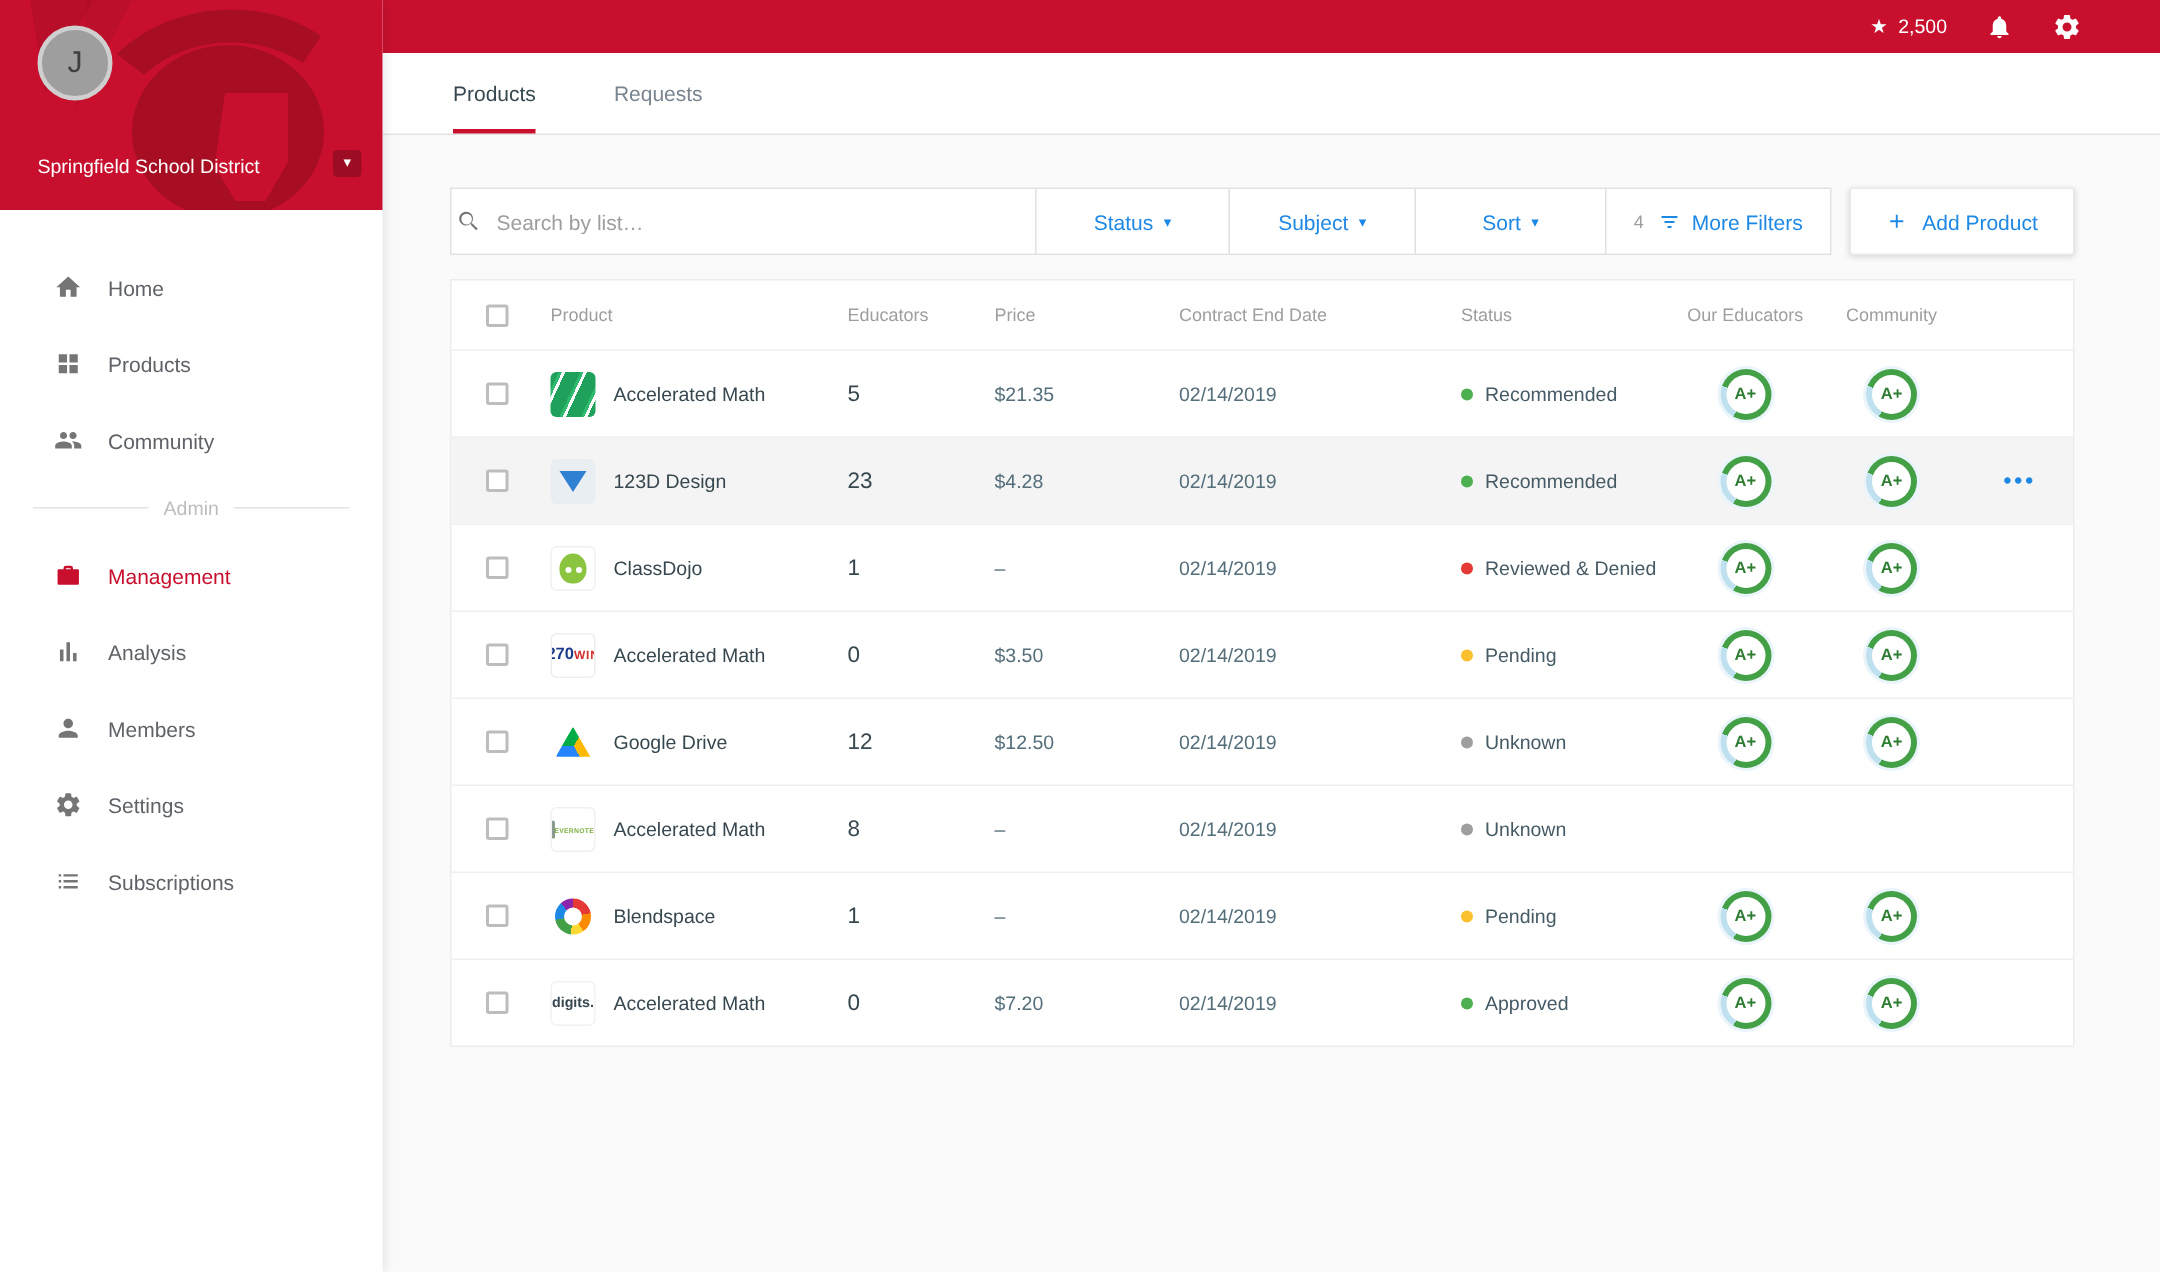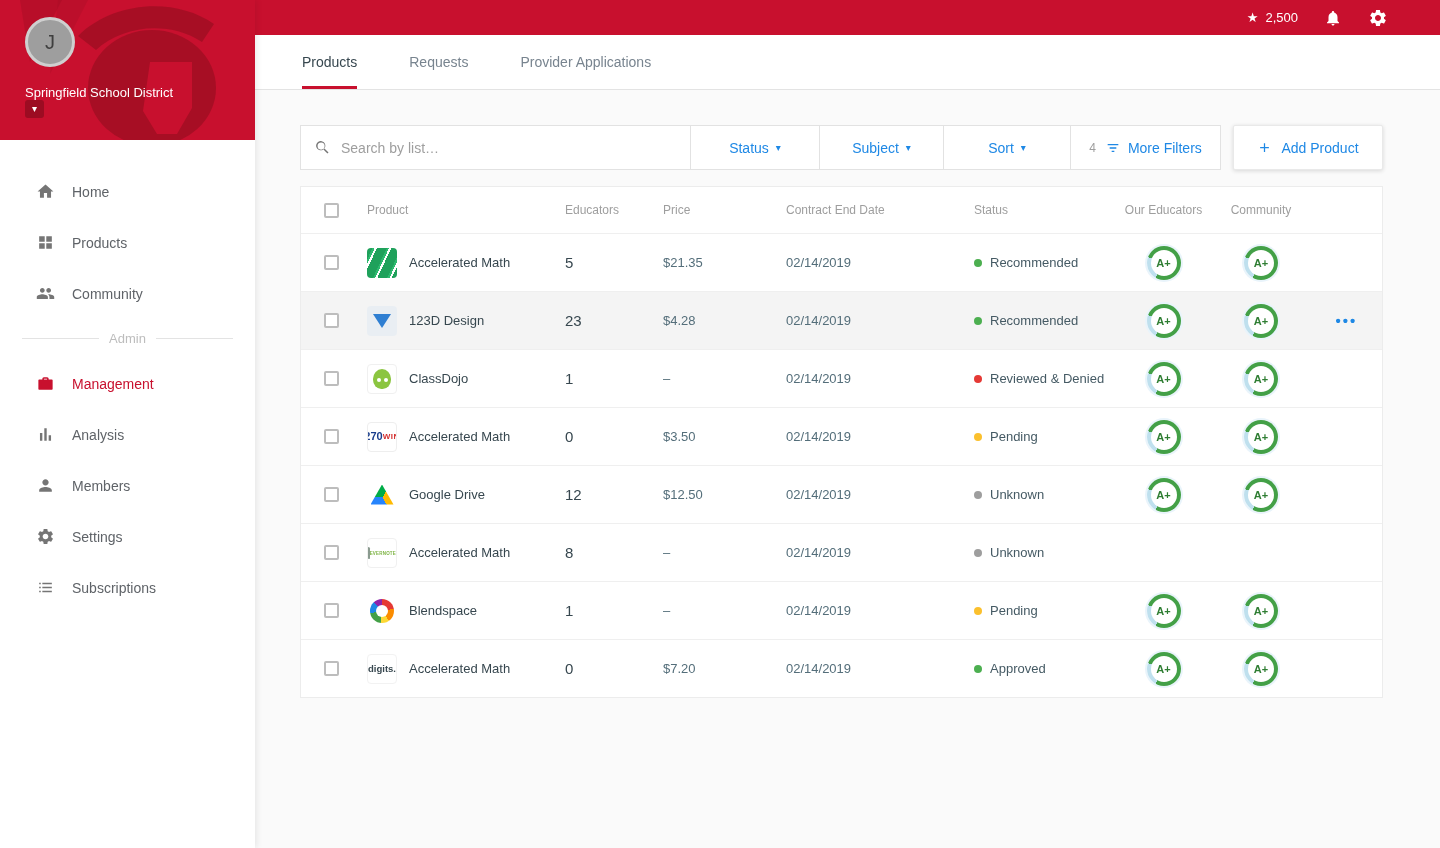--- a/index.html
+++ b/index.html
@@ -33,21 +33,21 @@
   }
   .helmet{ position:absolute; right:0; top:0; }
   .avatar{
     position:absolute; top:17px; left:25px; width:50px; height:50px;
     background:#9e9e9e; border:3px solid #cfcfcf; border-radius:50%;
     display:flex; align-items:center; justify-content:center;
     color:#3f3f3f; font-size:20px; cursor:pointer; z-index:2;
   }
   .district-row{
     position:absolute; left:25px; right:14px; bottom:22px;
-    display:flex; align-items:flex-start; justify-content:space-between; z-index:2;flex-direction:column;
+    display:flex; align-items:flex-end; justify-content:space-between; z-index:2;
   }
   .district{ color:#fff; font-size:13px; }
   .district-dd{
     width:19px; height:18px; border:none; border-radius:3px;
     background:#9c0c22; color:#fff; font-size:10px; line-height:1;
     display:flex; align-items:center; justify-content:center; cursor:pointer;
   }
   .side-nav{ padding-top:26px; }
   .nav-item{
     display:flex; align-items:center; gap:16px;
@@ -76,21 +76,21 @@
   }
   .tab.active{ color:#37474f; }
   .tab.active::after{
     content:""; position:absolute; left:0; right:0; bottom:0; height:3px; background:#c8102e;
   }
 
   
   .toolbar{ display:flex; height:45px; margin:35px 57px 0 45px; }
   .search-box{
     width:391px; background:#fff; border:1px solid #e2e2e2;
-    display:flex; align-items:center; gap:10px; padding:0 13px;
+    display:flex; align-items:center; gap:10px; padding:0 3px;
   }
   .search-icon svg{ width:17px; height:17px; fill:#757575; display:block; }
   .search-box input{
     flex:1; border:none; outline:none; font-size:14px;
     font-family:"Liberation Sans", sans-serif; color:#37474f; background:transparent;
   }
   .search-box input::placeholder{ color:#9e9e9e; }
   .filter-box{
     margin-left:-1px; background:#fff; border:1px solid #e2e2e2;
     display:flex; align-items:center; justify-content:center; gap:7px;
@@ -321,23 +321,20 @@
 
 <main class="main">
 
   <div class="tabsbar">
     <div class="tab active">
         <span>Products</span>
       </div>
     <div class="tab">
         <span>Requests</span>
       </div>
-    <div class="tab">
-        <span>Provider Applications</span>
-      </div>
   </div>
 
   <div class="toolbar">
     <div class="search-box">
       <span class="search-icon">
           <svg viewBox="0 0 24 24">
             <path d="M15.5 14h-.79l-.28-.27a6.5 6.5 0 1 0-.7.7l.27.28v.79l5 4.99L20.49 19zM10 15a5 5 0 1 1 0-10 5 5 0 0 1 0 10z"></path>
           </svg>
         </span>
       <input placeholder="Search by list…" style="">

